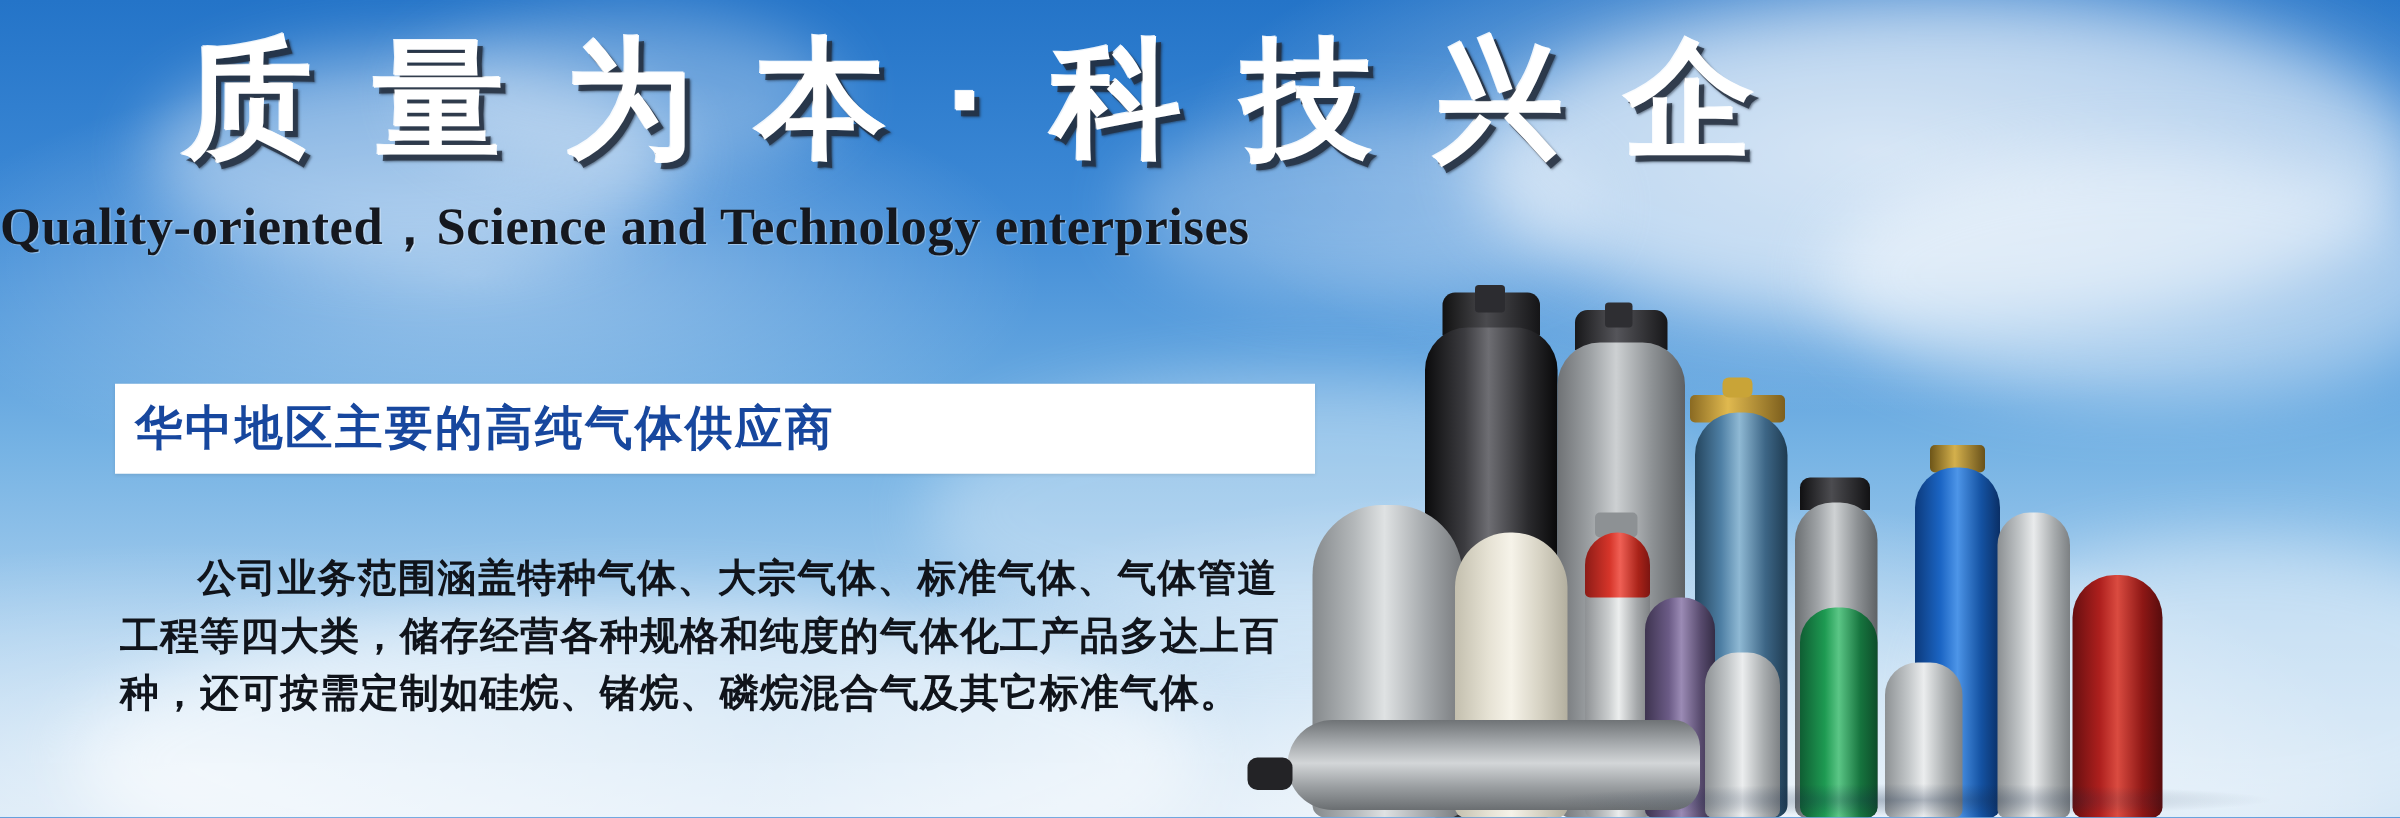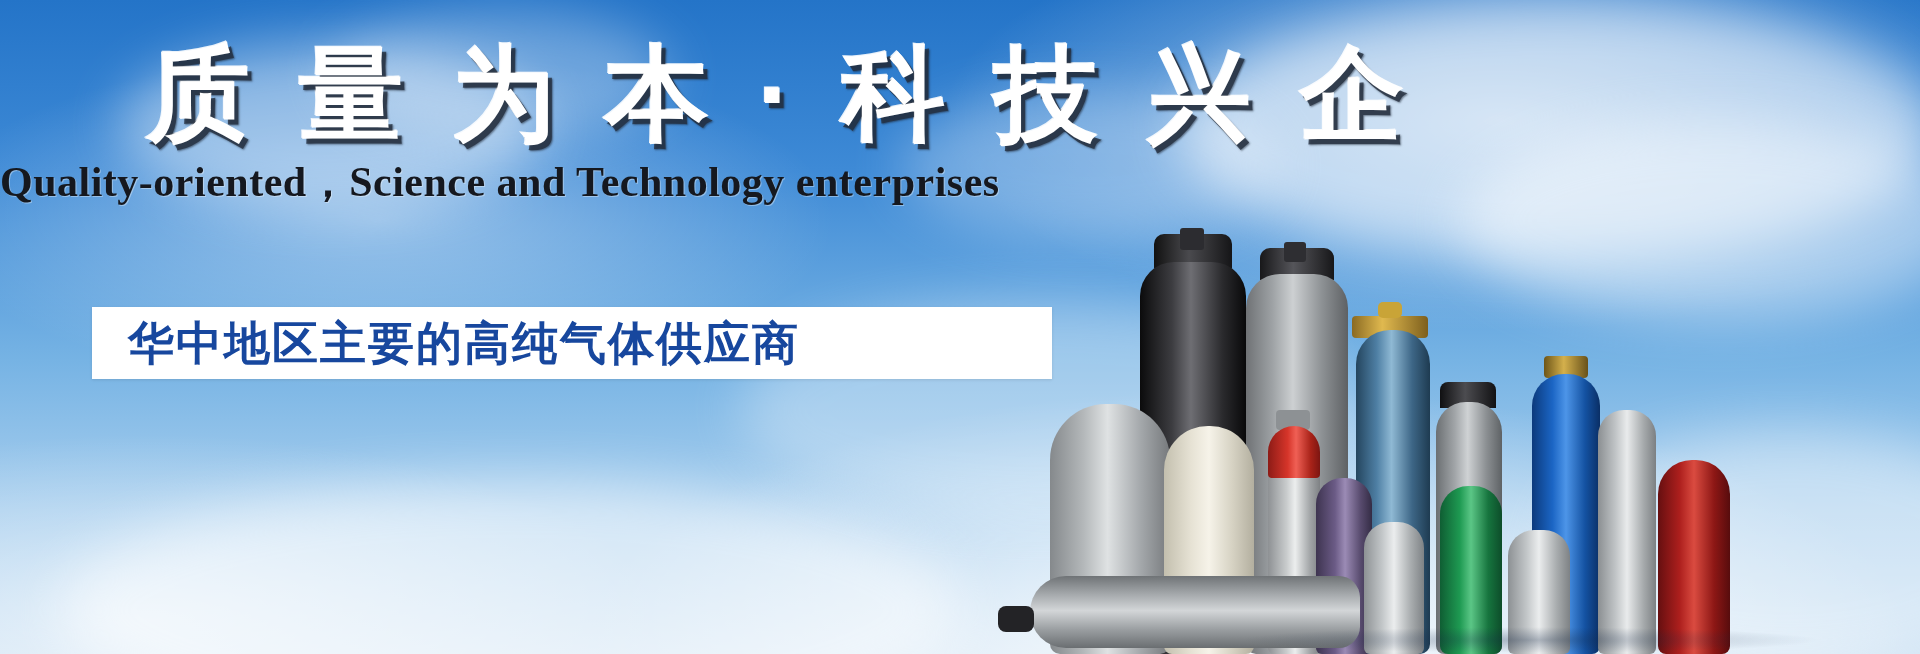--- a/index.html
+++ b/index.html
@@ -31,40 +31,39 @@
   
   .headline{
     position:absolute;left:0;top:20px;width:1560px;text-align:center;
     font-family:"Liberation Sans","DejaVu Sans",sans-serif;
     font-weight:700;font-size:104px;line-height:120px;color:#ffffff;
     letter-spacing:10px;white-space:nowrap;
     text-shadow:
       4px 5px 0 rgba(35,45,60,.78),
       5px 6px 2px rgba(25,35,50,.55),
       -1px -1px 0 rgba(255,255,255,.9);
-    margin-top: 14px;
   }
   .subtitle{
     position:absolute;left:0;top:158px;width:1560px;
     font-family:"Liberation Serif","DejaVu Serif",serif;
     font-weight:700;font-size:42px;line-height:48px;color:#15181f;
     white-space:nowrap;letter-spacing:.5px;
     text-shadow:1px 1px 0 rgba(255,255,255,.35);
   }
 
   
   .tagbox{
     position:absolute;left:92px;top:307px;width:960px;height:72px;
     background:#ffffff;display:flex;align-items:center;
     box-shadow:0 1px 3px rgba(0,0,0,.10);
   }
   .tagbox span{
     font-family:"Liberation Sans","DejaVu Sans",sans-serif;
-    font-weight:700;font-size:46px;line-height:52px;color:#17479e;
-    letter-spacing:2px;padding-left:36px;white-space:nowrap;
+    font-weight:700;font-size:38px;line-height:52px;color:#17479e;
+    letter-spacing:2px;padding-left:16px;white-space:nowrap;
   }
 
   
   .para{
     position:absolute;left:96px;top:440px;width:940px;
     font-family:"Liberation Serif","DejaVu Serif",serif;
     font-weight:700;font-size:31px;line-height:46px;color:#10141b;
     letter-spacing:1px;
   }
   .para .ln{display:block;white-space:nowrap;}
@@ -97,20 +96,25 @@
   <div class="cloud c7"></div>
   <div class="cloud c8"></div>
 
   <div class="headline">质 量 为 本 · 科 技 兴 企</div>
   <div class="subtitle">Quality-oriented，Science and Technology enterprises</div>
 
   <div class="tagbox">
     <span>华中地区主要的高纯气体供应商</span>
   </div>
 
+  <div class="para">
+    <span class="ln indent">公司业务范围涵盖特种气体、大宗气体、标准气体、气体管道</span>
+    <span class="ln">工程等四大类，储存经营各种规格和纯度的气体化工产品多达上百</span>
+    <span class="ln">种，还可按需定制如硅烷、锗烷、磷烷混合气及其它标准气体。</span>
+  </div>
 
   <div id="cylinders">
 
     <div class="cap" style="left:14px;bottom:386px;width:78px;height:34px;background:linear-gradient(90deg,#111 0%,#4a4a4e 45%,#151517 100%);border-radius:10px 10px 0 0;"></div>
     <div class="valve" style="left:40px;bottom:404px;width:24px;height:22px;background:#2c2c30;"></div>
     <div class="cyl" style="left:0px;width:106px;height:392px;
            background:linear-gradient(90deg,#0b0b0c 0%,#3c3c40 30%,#6e6e73 48%,#2a2a2d 78%,#09090a 100%);"></div>
 
     <div class="cap" style="left:120px;bottom:374px;width:74px;height:32px;background:linear-gradient(90deg,#18181a 0%,#55555a 45%,#171719 100%);border-radius:10px 10px 0 0;"></div>
     <div class="valve" style="left:144px;bottom:392px;width:22px;height:20px;background:#2e2e32;"></div>

